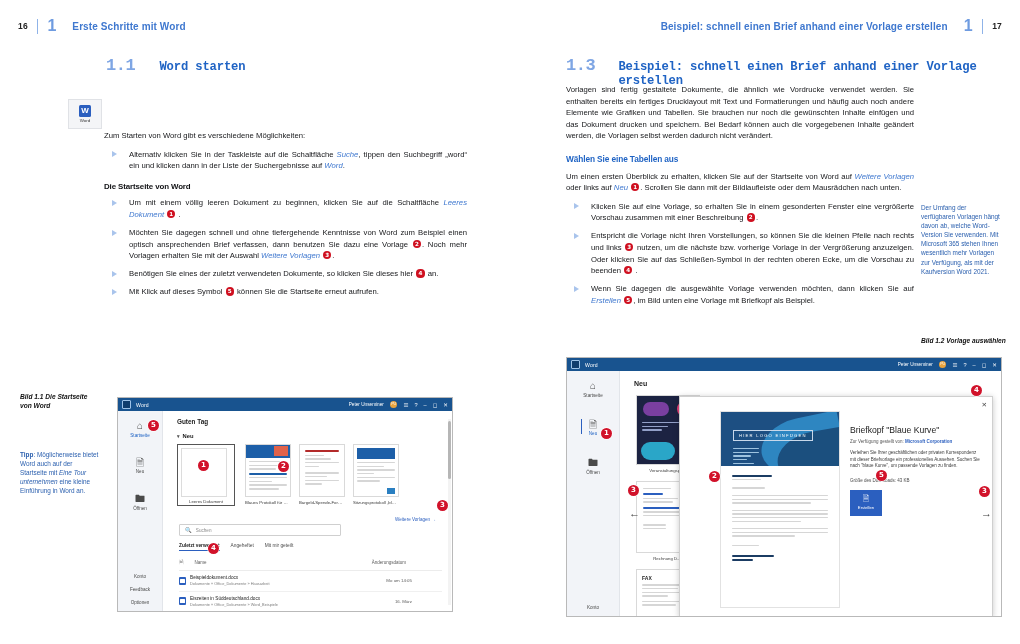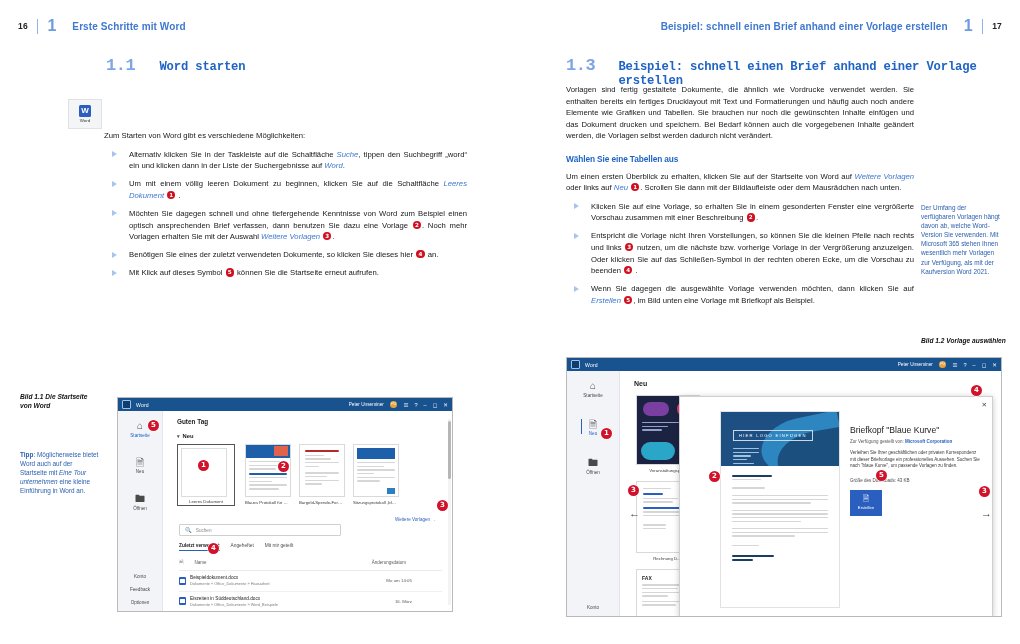--- a/index.html
+++ b/index.html
@@ -182,20 +182,21 @@
       <span class="cap">Word</span>
     </div>
 
     <div class="col" style="left:104px;top:82px;width:363px;margin-top:48px;">
       <p>Zum Starten von Word gibt es verschiedene Möglichkeiten:</p>
 
       <ul class="bl">
         <li>Alternativ klicken Sie in der Taskleiste auf die Schaltfläche <span class="blue">Suche</span>, tippen den Suchbegriff „word“ ein und klicken dann in der Liste der Suchergebnisse auf <span class="blue">Word</span>.</li>
       </ul>
 
+      <div class="subhead">Die Startseite von Word</div>
 
       <ul class="bl">
         <li>Um mit einem völlig leeren Dokument zu beginnen, klicken Sie auf die Schaltfläche <span class="blue">Leeres Dokument</span> <span class="cn">1</span> .</li>
         <li>Möchten Sie dagegen schnell und ohne tiefergehende Kenntnisse von Word zum Beispiel einen optisch ansprechenden Brief verfassen, dann benutzen Sie dazu eine Vorlage <span class="cn">2</span>. Noch mehr Vorlagen erhalten Sie mit der Auswahl <span class="blue">Weitere Vorlagen</span> <span class="cn">3</span>.</li>
         <li>Benötigen Sie eines der zuletzt verwendeten Dokumente, so klicken Sie dieses hier <span class="cn">4</span> an.</li>
         <li>Mit Klick auf dieses Symbol <span class="cn">5</span> können Sie die Startseite erneut aufrufen.</li>
       </ul>
     </div>
 
     <div class="margin" style="left:20px;top:392px;width:78px;">

